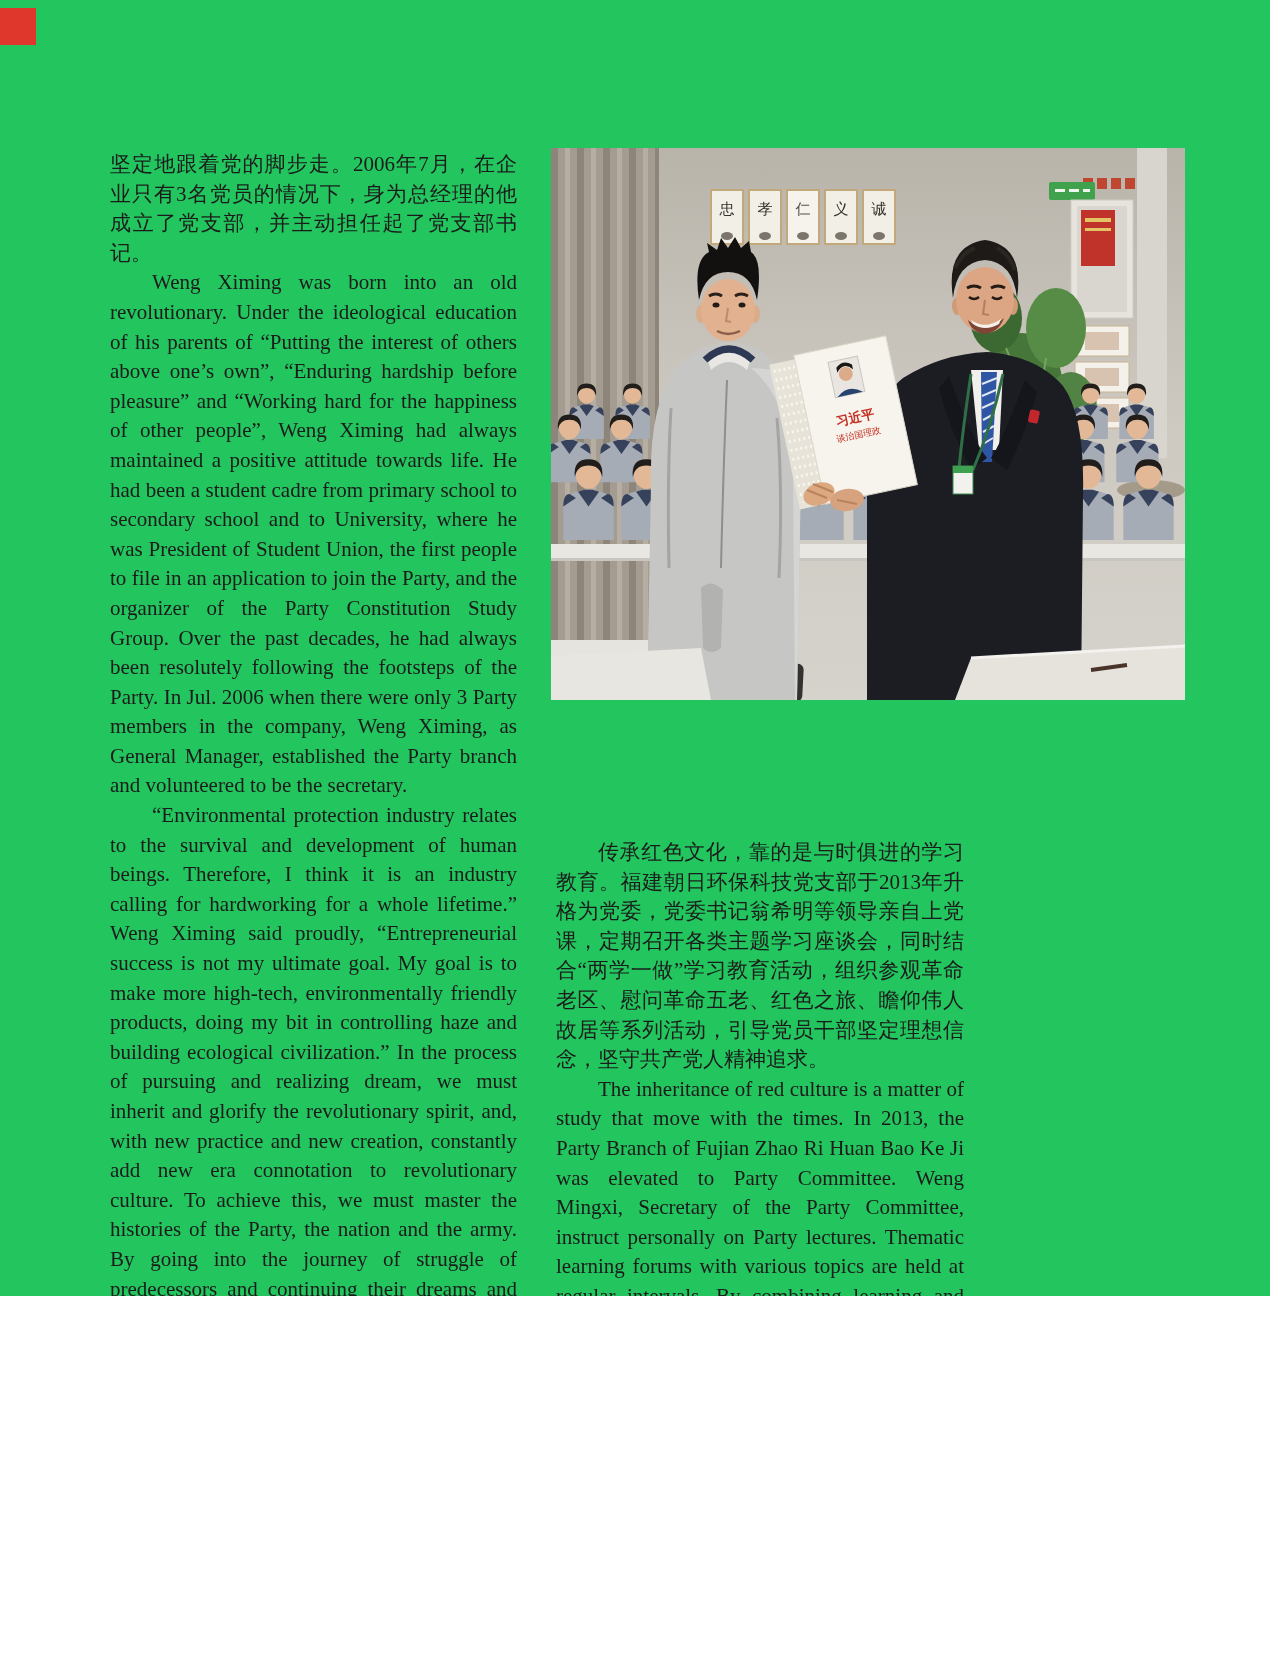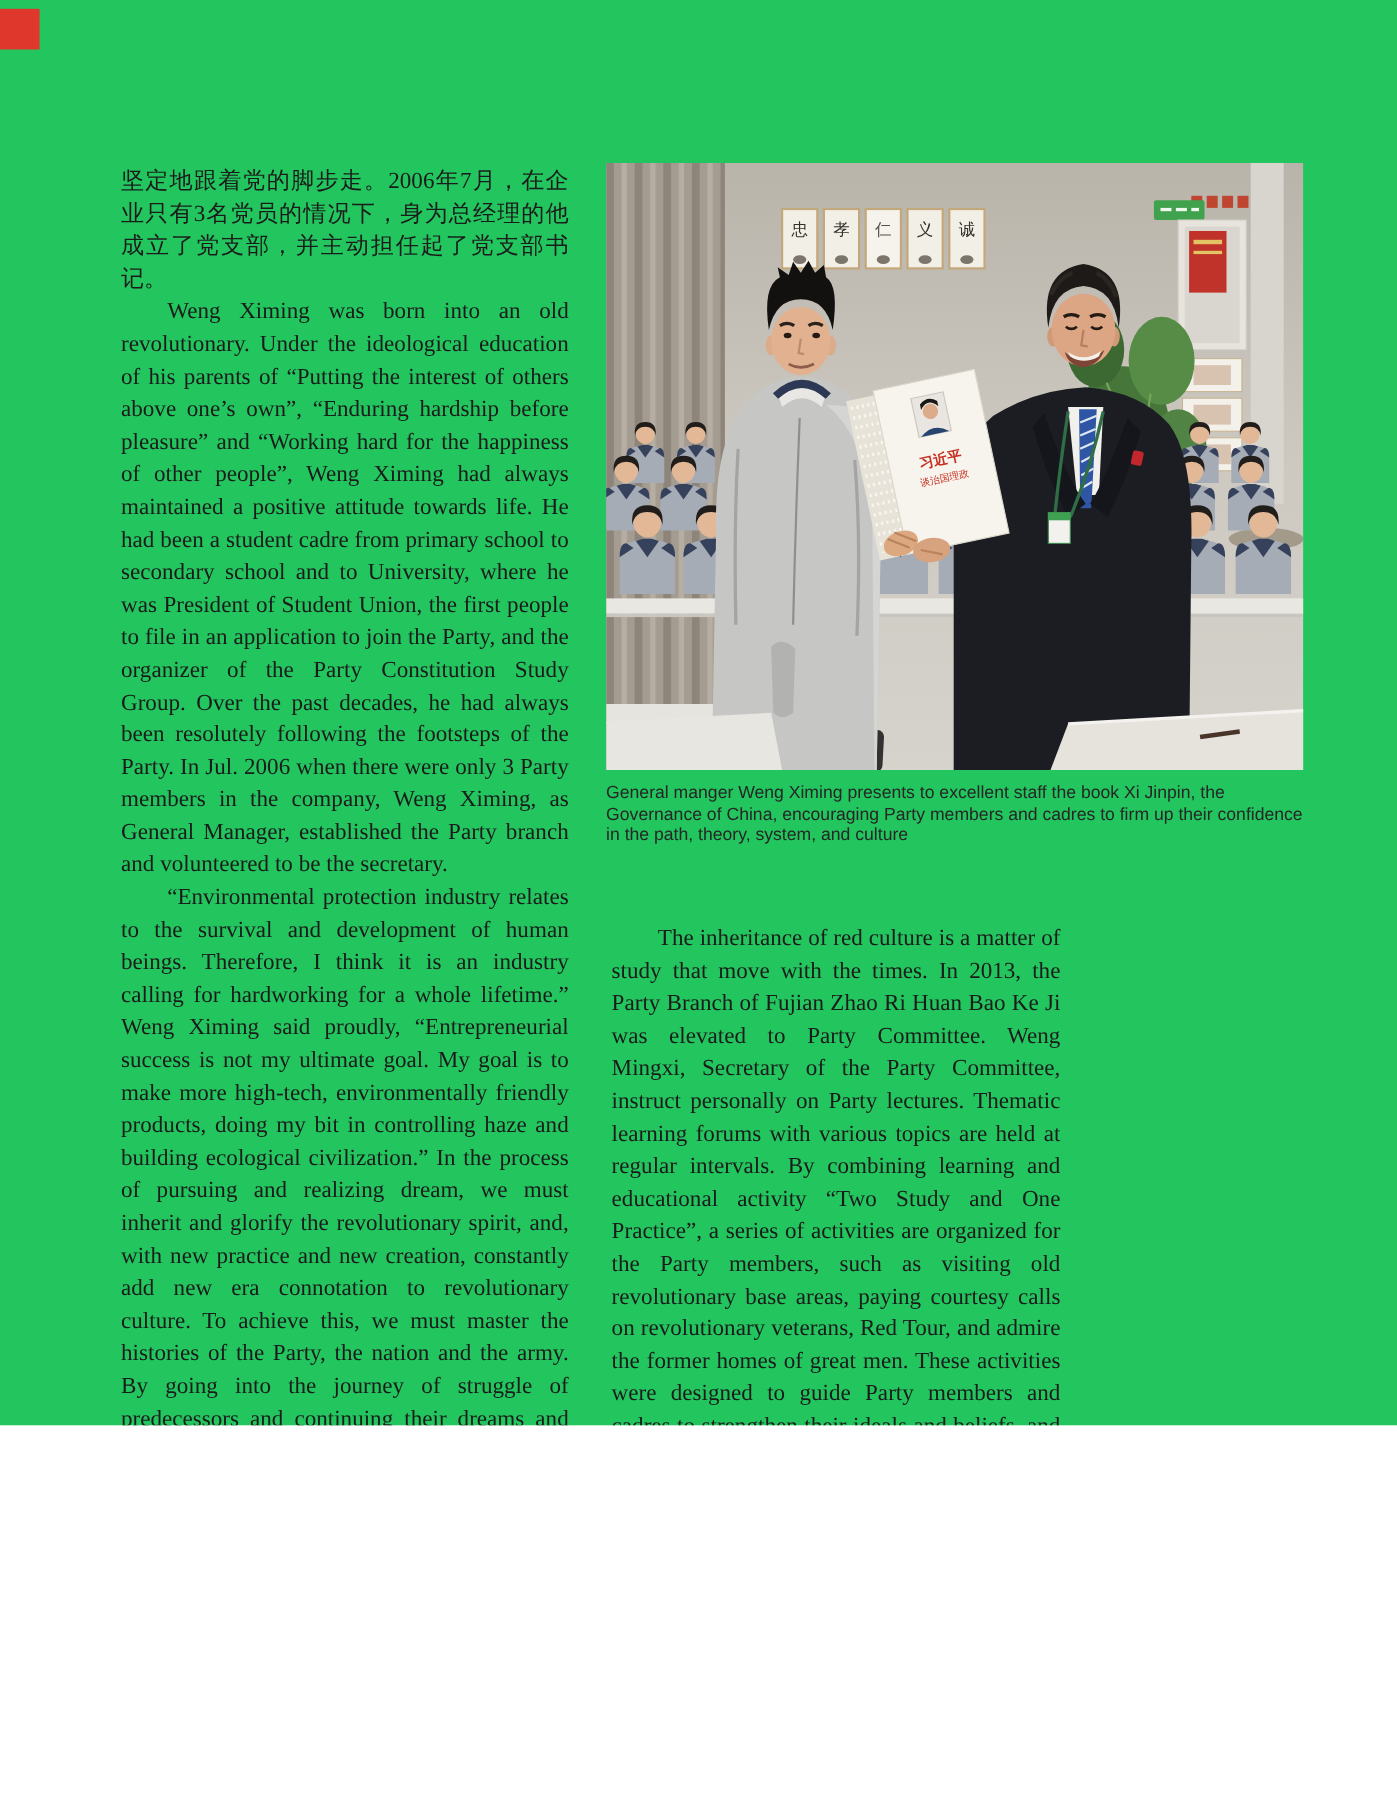--- a/index.html
+++ b/index.html
@@ -247,24 +247,24 @@
       </g>
 
       <path d="M420,510 L634,498 L634,552 L404,552 Z" fill="#e6e3dd"></path>
       <path d="M420,510 L634,498" stroke="#f4f2ee" stroke-width="3" fill="none"></path>
       <path d="M540,522 L576,517" stroke="#4a342a" stroke-width="4"></path>
       <path d="M0,508 L150,500 L160,552 L0,552 Z" fill="#e8e6e1"></path>
     </svg>
   </figure>
 
   <div class="caption">
-    <p>General manger Weng Ximing presents to excellent staff the book Xi Jinpin, the Governance of China, encouraging Party members and cadres to firm up their confidence in the path, theory, system, and culture</p>
   </div>
 
   <div class="col right-col">
+    <p>传承红色文化，靠的是与时俱进的学习教育。福建朝日环保科技党支部于2013年升格为党委，党委书记翁希明等领导亲自上党课，定期召开各类主题学习座谈会，同时结合“两学一做”学习教育活动，组织参观革命老区、慰问革命五老、红色之旅、瞻仰伟人故居等系列活动，引导党员干部坚定理想信念，坚守共产党人精神追求。</p>
     <p>The inheritance of red culture is a matter of study that move with the times. In 2013, the Party Branch of Fujian Zhao Ri Huan Bao Ke Ji was elevated to Party Committee. Weng Mingxi, Secretary of the Party Committee, instruct personally on Party lectures. Thematic learning forums with various topics are held at regular intervals. By combining learning and educational activity “Two Study and One Practice”, a series of activities are organized for the Party members, such as visiting old revolutionary base areas, paying courtesy calls on revolutionary veterans, Red Tour, and admire the former homes of great men. These activities were designed to guide Party members and cadres to strengthen their ideals and beliefs, and adhere to the spiritual quest as a Party member.</p>
   </div>
 
   <div class="footer">
     <span class="jcn">中国文化人物</span><span>Chinese Practice People</span><span class="pagenum">41</span>
   </div>
 
 </div>
 
 </body></html>

